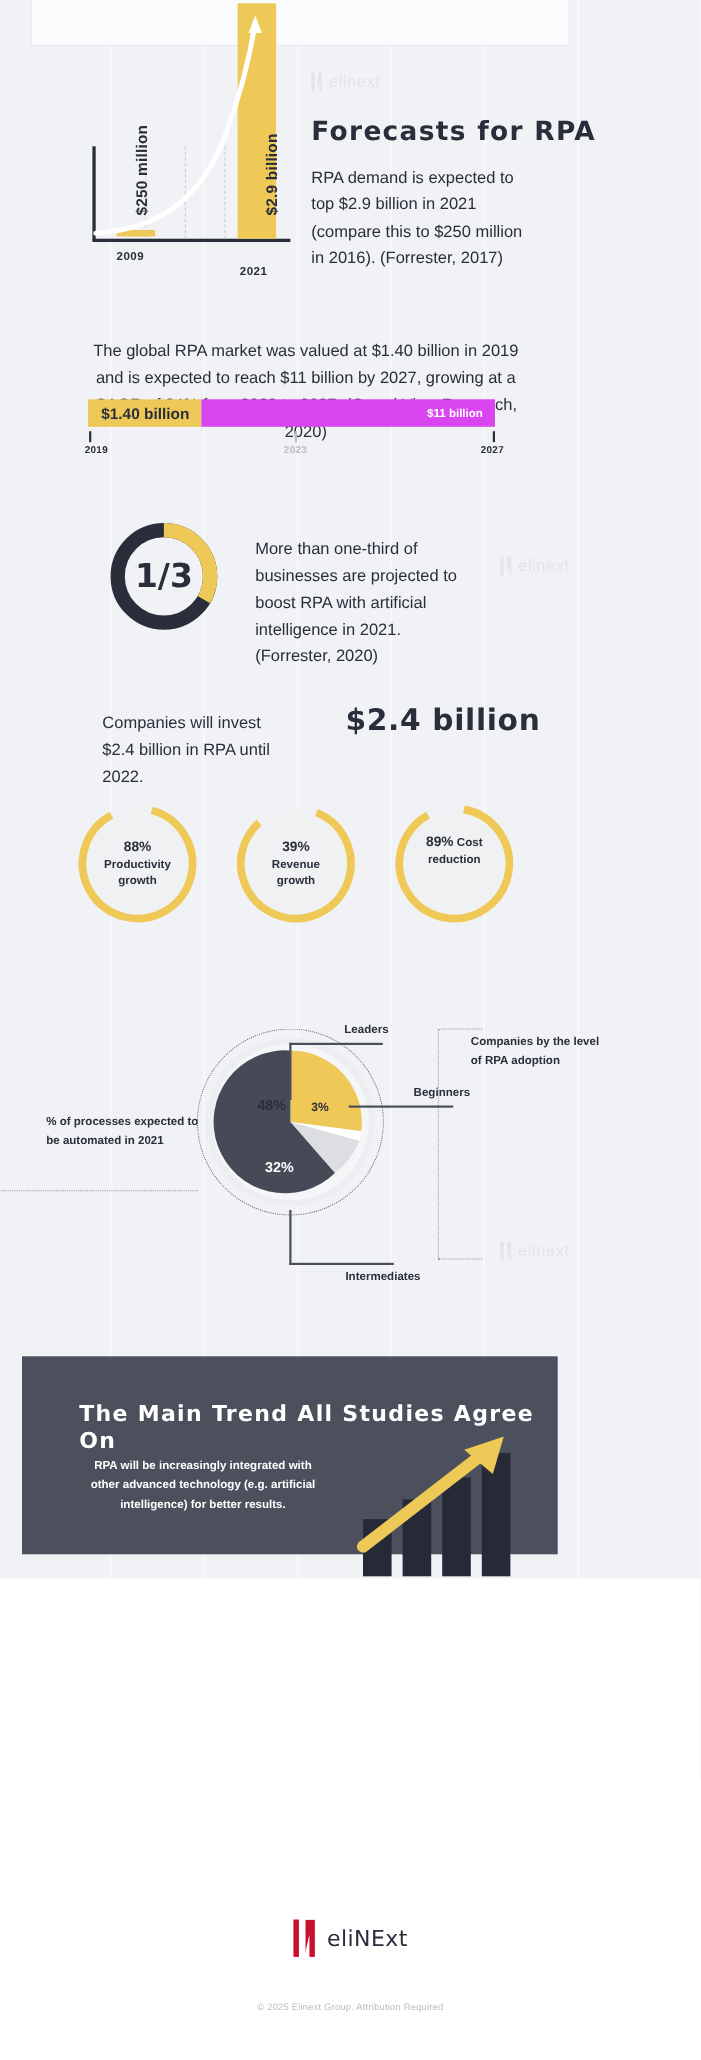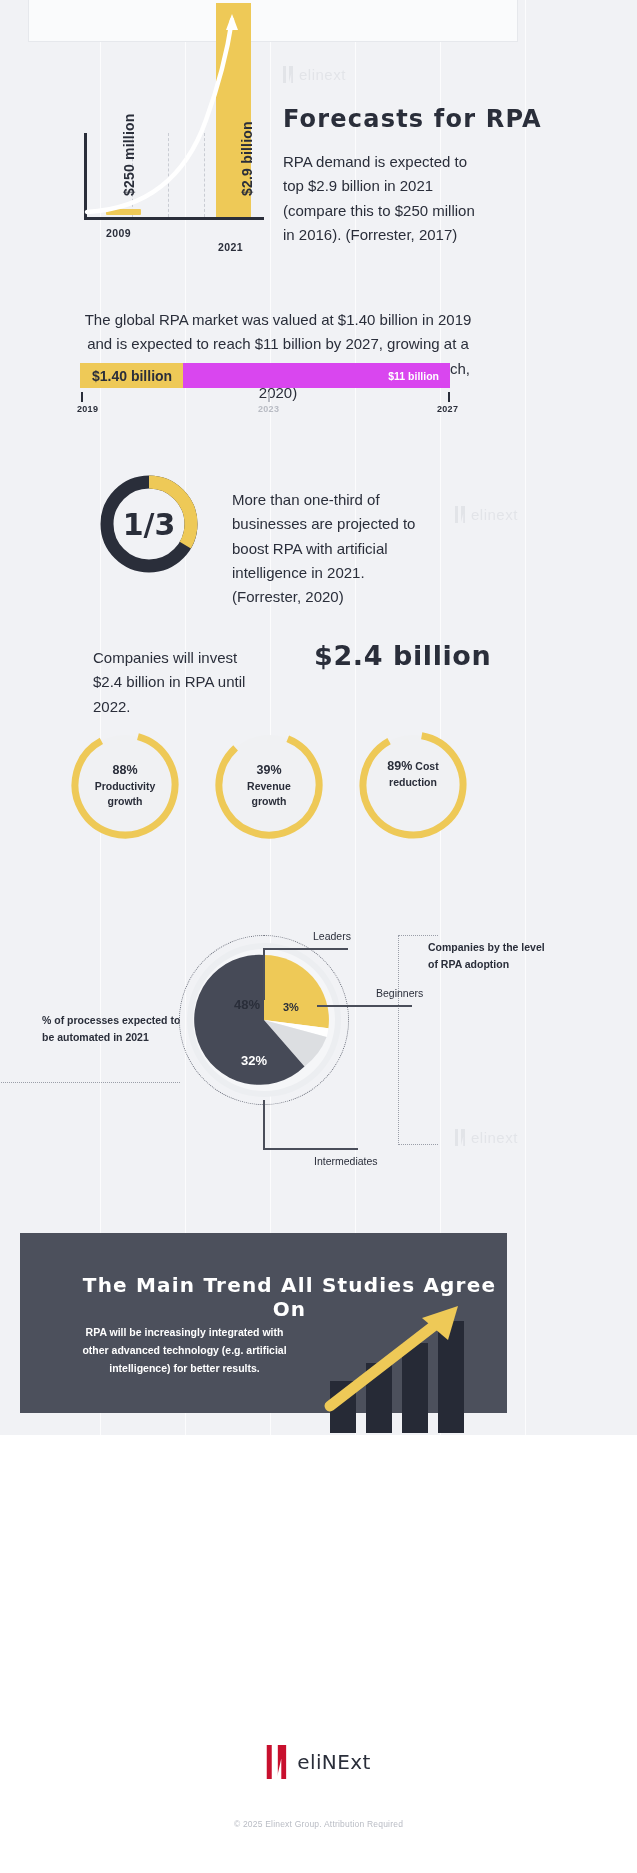--- a/index.html
+++ b/index.html
@@ -84,31 +84,31 @@
     font-size:10.5px; font-weight:bold; color:#2a2e3a; line-height:1.45;
   }
   .gauge .pct{ font-size:12.5px; font-weight:bold; }
   
   .sec6{ position:absolute; left:0; top:915px; width:637px; height:265px; }
   .piewrap{ position:absolute; left:179px; top:20px; width:170px; height:170px; }
   .pie{ position:absolute; left:14px; top:14px; width:142px; height:142px; border-radius:50%;
         background:#f5f6f8; }
   .ring{ position:absolute; inset:0; border-radius:50%; border:1px dotted #6b6f7b; }
   .halo{ position:absolute; left:8px; top:8px; width:154px; height:154px; border-radius:50%; background:#eceef1;}
-  .callout-label{ position:absolute; font-size:10.5px; font-weight:normal; color:#2a2e3a;padding-left:32px;}
+  .callout-label{ position:absolute; font-size:10.5px; font-weight:bold; color:#2a2e3a;padding-left:32px;}
   .line{ position:absolute; background:#4a4e5a; }
   .dotbox{ position:absolute; border:1px dotted #9a9ea8; }
   .s6rightlabel{ position:absolute; left:428px; top:24px; width:120px; font-size:10.5px;
      font-weight:bold; color:#2a2e3a; line-height:1.62;}
   .s6leftlabel{ position:absolute; left:42px; top:97px; width:150px; font-size:10.5px;
      font-weight:bold; color:#2a2e3a; line-height:1.62;}
   
   .sec7{ position:absolute; left:20px; top:1233px; width:487px; height:180px; background:#4c505c; overflow:visible;}
   .h2{ position:absolute; left:52px; top:40px; font-size:20px; font-weight:bold; color:#ffffff;
-       letter-spacing:1.2px; font-family:"DejaVu Sans", sans-serif;text-align:center;}
+       letter-spacing:1.2px; font-family:"DejaVu Sans", sans-serif;}
   .s7text{ position:absolute; left:52px; top:90px; width:225px; font-size:10.5px;
        font-weight:bold; color:#ffffff; line-height:1.72;text-align:center;}
   .bars7{ position:absolute; left:300px; top:95px; width:185px; height:105px; }
   .bars7 i{ position:absolute; bottom:0; background:#262a36; }
   
   .footer{ position:absolute; left:0; top:1435px; width:637px; height:438px; background:#ffffff;}
   .logo{ position:absolute; left:50%; transform:translateX(-50%); top:1745px;
     display:flex; align-items:center; gap:9px;}
   .logo .mark{ position:relative; width:22px; height:34px;}
   .logo .mark i{ position:absolute; }

